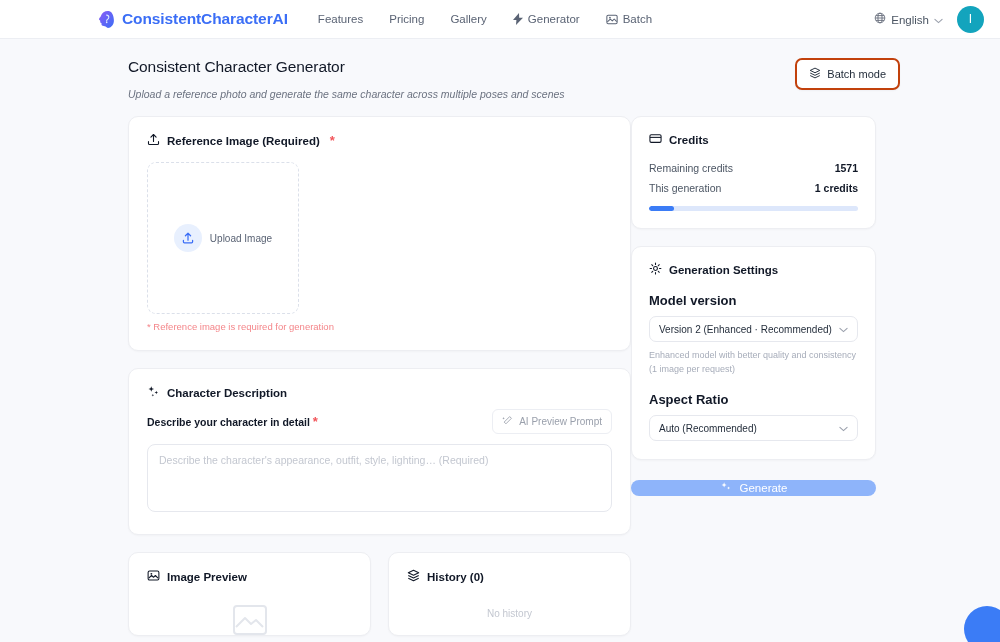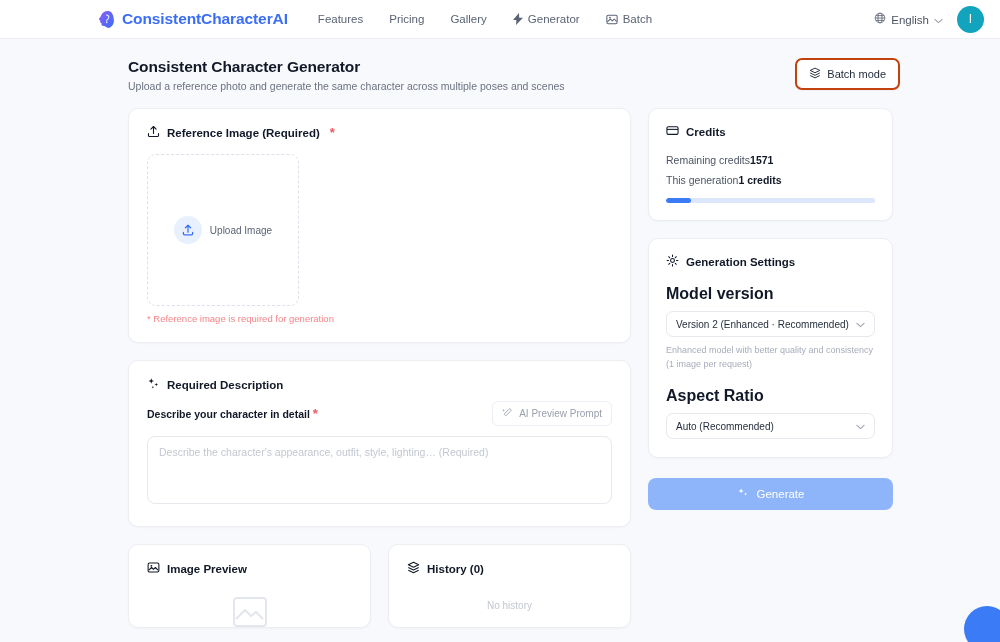--- a/index.html
+++ b/index.html
@@ -97,48 +97,48 @@
   }
 
   .page-head {
     display: flex;
     align-items: flex-start;
     justify-content: space-between;
     margin-bottom: 16px;
   }
   .page-title {
     font-size: 15.5px;
-    font-weight: bold;
+    font-weight: normal;
     color: #111827;
     letter-spacing: -0.1px;
   }
   .page-sub {
     font-size: 10.5px;
     color: #6b7280;
-    margin-top: 4px;
+    margin-top: 12px;
+    font-style: italic;
   }
 
   .batch-btn {
     display: flex;
     align-items: center;
     gap: 6px;
     background: #ffffff;
     border: 2px solid #c2410c;
     border-radius: 7px;
     padding: 7px 12px;
     font-size: 11px;
     color: #1f2937;
     cursor: pointer;
     box-shadow: 0 1px 2px rgba(16,24,40,.04);
     white-space: nowrap;
   }
 
   .cols {
     display: flex;
-    gap: 17px;
     align-items: flex-start;
   }
   .col-left { width: 503px; flex: 0 0 503px; }
   .col-right { width: 245px; flex: 0 0 245px; }
 
   .card {
     background: #ffffff;
     border: 1px solid #edeef2;
     border-radius: 10px;
     box-shadow: 0 1px 2px rgba(16,24,40,.03);
@@ -239,20 +239,21 @@
     outline: none;
     background: #fff;
   }
   .textarea::placeholder { color: #c3c7d0; }
 
   
   .credits-card { padding: 15px 17px 17px 17px; }
   .kv {
     display: flex;
     align-items: center;
+    justify-content: space-between;
     margin-top: 15px;
   }
   .kv + .kv { margin-top: 8px; }
   .kv-k { font-size: 10.5px; color: #4b5563; }
   .kv-v { font-size: 10.5px; color: #111827; font-weight: bold; }
   .progress {
     margin-top: 12px;
     height: 5px;
     border-radius: 3px;
     background: #dde7fb;
@@ -261,21 +262,21 @@
   .progress-fill {
     height: 100%;
     width: 12%;
     background: #3b7cf6;
     border-radius: 3px;
   }
 
   
   .settings-card { padding: 15px 17px 18px 17px; margin-top: 17px; }
   .field-label {
-    font-size: 16px;
+    font-size: 13px;
     font-weight: bold;
     color: #111827;
     margin-top: 16px;
   }
   .select {
     margin-top: 8px;
     width: 100%;
     height: 26px;
     border: 1px solid #e6e8ee;
     border-radius: 7px;
@@ -291,21 +292,21 @@
   .field-help {
     margin-top: 7px;
     font-size: 9px;
     color: #a7adba;
     line-height: 1.5;
   }
 
   .generate-btn {
     margin-top: 20px;
     width: 100%;
-    height: 32px;
+    height: 16px;
     border: none;
     border-radius: 8px;
     background: #8eb4fa;
     color: #ffffff;
     font-size: 11.5px;
     font-family: "Liberation Sans", sans-serif;
     display: flex;
     align-items: center;
     justify-content: center;
     gap: 8px;
@@ -480,21 +481,21 @@
 
       <div class="card desc-card">
         <div class="card-title">
           <span>
             <svg width="13" height="13" viewBox="0 0 14 14">
               <path d="M4.6 1.4 5.4 3.6 7.6 4.4 5.4 5.2 4.6 7.4 3.8 5.2 1.6 4.4 3.8 3.6z" fill="#111827"></path>
               <path d="M10 6.2l.5 1.4 1.4.5-1.4.5-.5 1.4-.5-1.4-1.4-.5 1.4-.5z" fill="#111827"></path>
               <path d="M6.3 9.6l.35 1 1 .35-1 .35-.35 1-.35-1-1-.35 1-.35z" fill="#111827"></path>
             </svg>
           </span>
-          <span>Required Description</span>
+          <span>Character Description</span>
         </div>
 
         <div class="desc-row">
           <div class="desc-label">
             <span>Describe your character in detail</span><span class="req-dot">*</span>
           </div>
           <div class="optimize-btn">
             <span>
               <svg width="11" height="11" viewBox="0 0 14 14">
                 <path d="M9.8 2 12 4.2 5 11.2 2.8 9z" fill="none" stroke="#9aa0ac" stroke-width="1.1" stroke-linejoin="round"></path>

